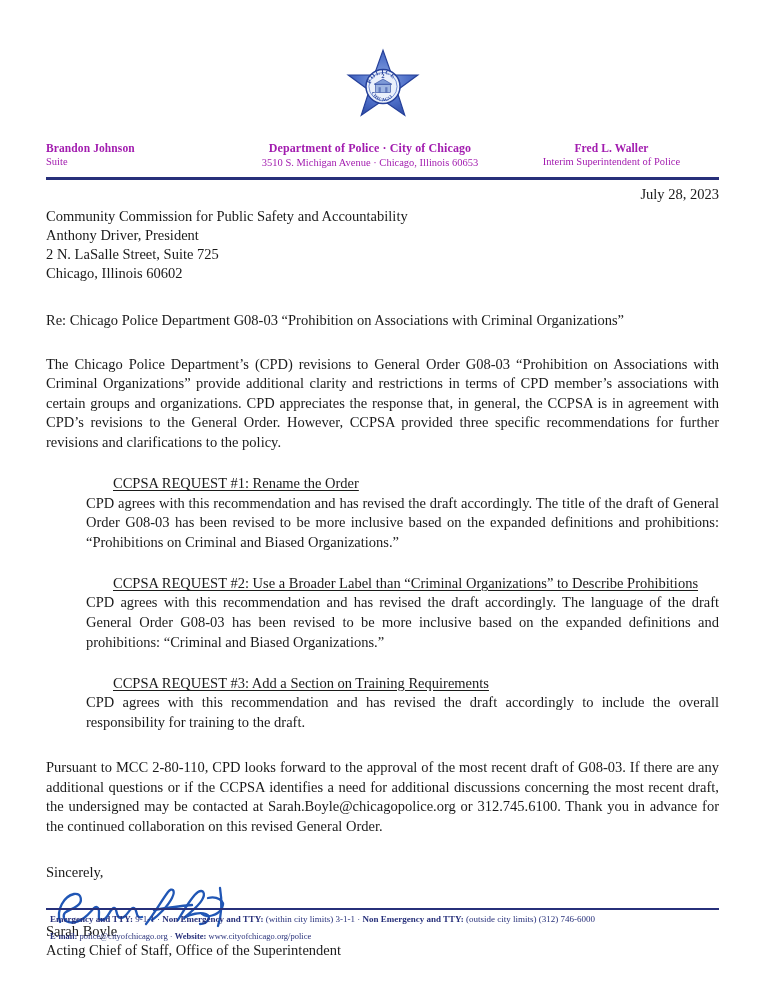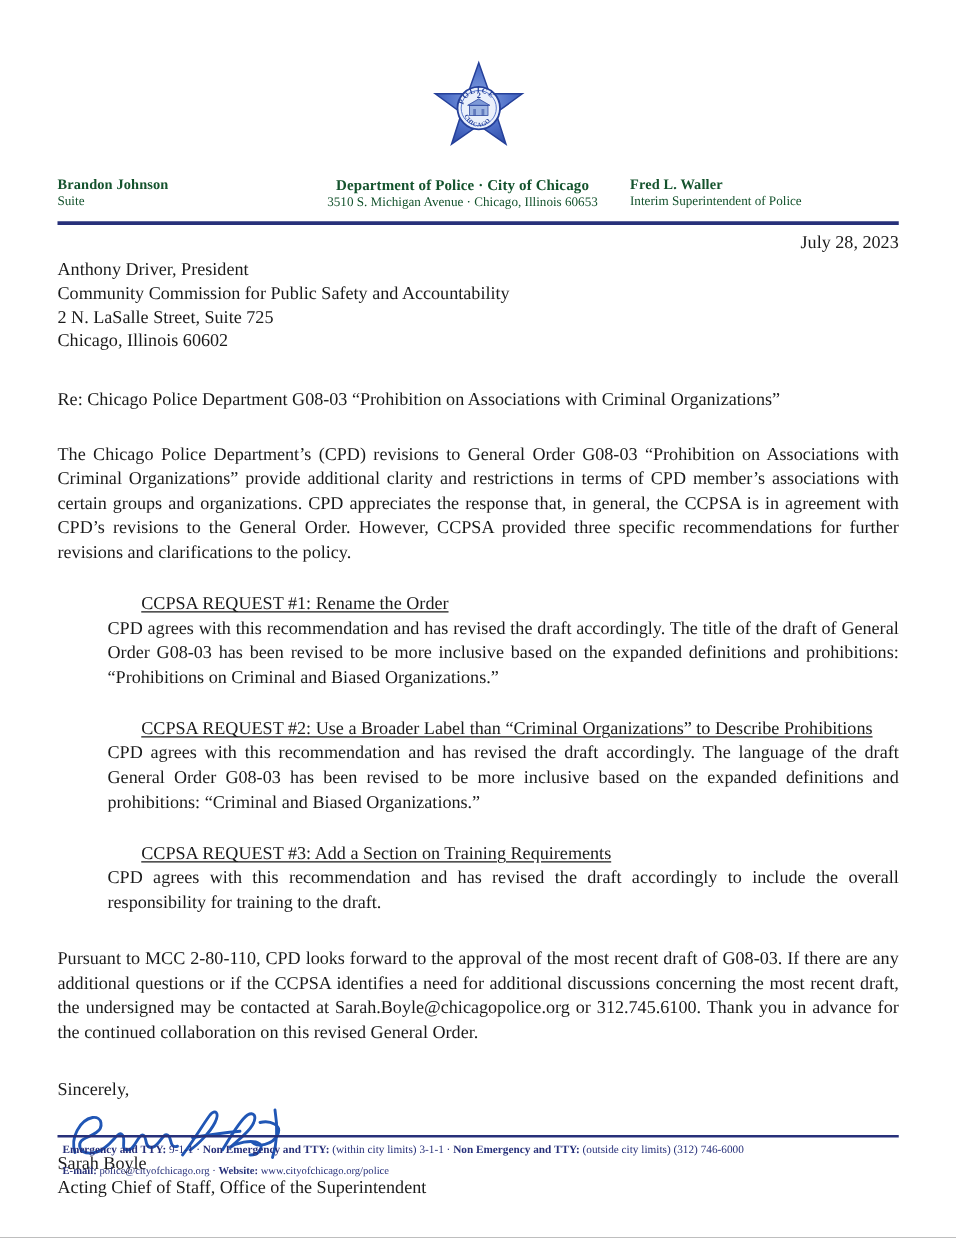--- a/index.html
+++ b/index.html
@@ -33,26 +33,26 @@
     position: relative;
   }
   .letterhead {
     position: absolute;
     top: 141px;
     left: 46px;
     width: 673px;
     display: flex;
     align-items: flex-start;
     justify-content: space-between;
-    color: #14532d;
+    color: #a21caf;
   }
   .lh-col { line-height: 1.25; }
   .lh-left { text-align: left; width: 190px; }
   .lh-center { text-align: center; flex: 1; }
-  .lh-right { text-align: left; width: 215px; }
+  .lh-right { text-align: center; width: 215px; }
   .lh-name {
     font-size: 11.5px;
     font-weight: bold;
     letter-spacing: 0.1px;
     white-space: nowrap;
   }
   .lh-sub {
     font-size: 10.5px;
     white-space: nowrap;
   }
@@ -196,22 +196,22 @@
       <div class="lh-sub">Interim Superintendent of Police</div>
     </div>
   </div>
   <div class="header-rule"></div>
 
   <div class="date">July 28, 2023</div>
 
   <div class="body">
 
     <div class="recipient">
+      <div>Community Commission for Public Safety and Accountability</div>
       <div>Anthony Driver, President</div>
-      <div>Community Commission for Public Safety and Accountability</div>
       <div>2 N. LaSalle Street, Suite 725</div>
       <div>Chicago, Illinois 60602</div>
     </div>
 
     <div class="subject">Re: Chicago Police Department G08-03 “Prohibition on Associations with Criminal Organizations”</div>
 
 
     <div class="para">The Chicago Police Department’s (CPD) revisions to General Order G08-03 “Prohibition on Associations with Criminal Organizations” provide additional clarity and restrictions in terms of CPD member’s associations with certain groups and organizations.  CPD appreciates the response that, in general, the CCPSA is in agreement with CPD’s revisions to the General Order. However, CCPSA provided three specific recommendations for further revisions and clarifications to the policy.</div>
 
     <div class="request-block">

